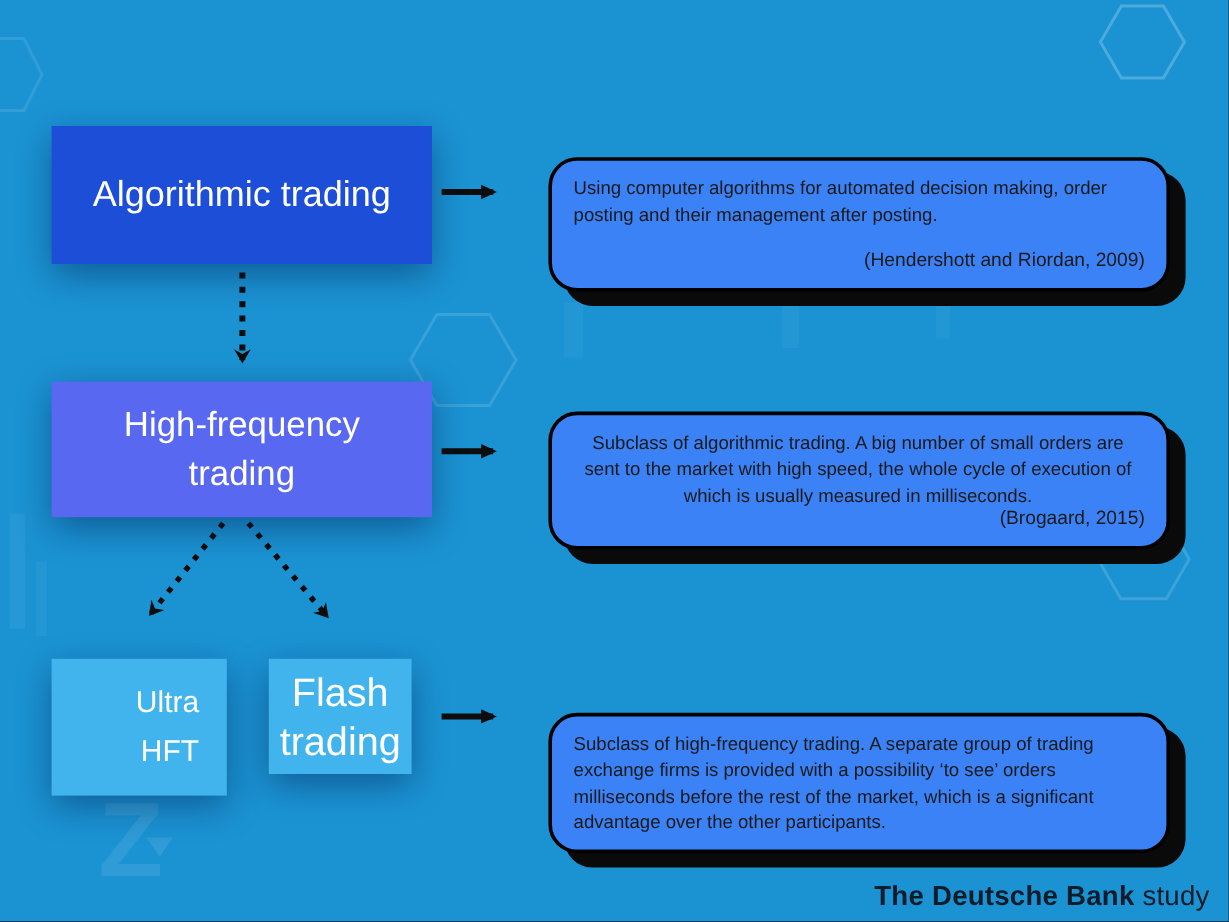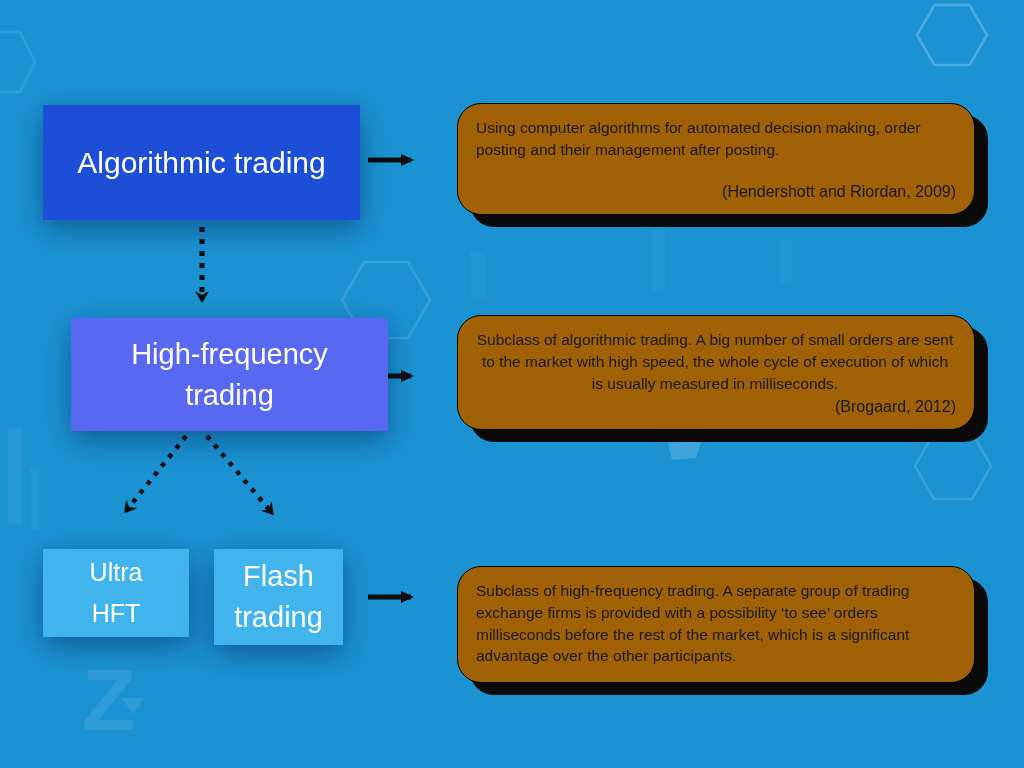--- a/index.html
+++ b/index.html
@@ -16,31 +16,32 @@
 
   
   .node{
     position:absolute;z-index:2;display:flex;align-items:center;justify-content:center;
     color:#fff;text-align:center;
     box-shadow:0 9px 28px rgba(0,25,70,.45);
   }
   .node-algorithmic{left:43px;top:105px;width:317px;height:115px;font-size:30px;}
   .node-hft{left:43px;top:318px;width:317px;height:113px;font-size:29px;line-height:41px;}
   .node-hft .node-label{max-width:282px;}
-  .node-ultra{left:43px;top:549px;width:146px;height:88px;font-size:25px;line-height:41px;}
+  .node-ultra{left:43px;top:549px;width:146px;height:114px;font-size:25px;line-height:41px;text-align:right;}
   .node-ultra .node-label{max-width:100px;}
-  .node-flash{left:214px;top:549px;width:129px;height:96px;font-size:29px;line-height:41px;}
+  .node-flash{left:224px;top:549px;width:119px;height:96px;font-size:33px;line-height:41px;}
   .node-flash .node-label{max-width:112px;}
 
   
   .note{
     position:absolute;z-index:2;left:457px;width:518px;
-    background:#a16207;border:1px solid #000000;border-radius:24px;
+    background:#3b82f6;border:3px solid #000000;border-radius:24px;
     box-shadow:13px 12px 0 #0a0a0a;
     box-sizing:border-box;
+    margin-top:28px;
   }
   .note-1{top:103px;height:112px;}
   .note-2{top:315px;height:115px;text-align:center;}
   .note-3{top:566px;height:117px;}
   .note p{
     margin:0;padding:13px 20px 0 18px;
     font-size:15.5px;line-height:21.8px;color:#191919;
   }
   .note .citation{
     position:absolute;right:18px;bottom:13px;
@@ -95,41 +96,44 @@
 
     <line x1="202" y1="227" x2="202" y2="300" stroke="#0d0d0d" stroke-width="5" stroke-dasharray="5 7" marker-end="url(#chev)"></line>
     <line x1="186" y1="436" x2="126" y2="511" stroke="#0d0d0d" stroke-width="4.5" stroke-dasharray="4.5 7" marker-end="url(#chev)"></line>
     <line x1="207" y1="436" x2="272" y2="513" stroke="#0d0d0d" stroke-width="4.5" stroke-dasharray="4.5 7" marker-end="url(#chev)"></line>
   </svg>
 
   <div class="node node-algorithmic" style="background: #1d4ed8;">
     <span class="node-label">Algorithmic trading</span>
   </div>
 
-  <div class="node node-hft" style="background: rgb(88, 104, 240); margin-left: 28px;">
+  <div class="node node-hft" style="background: rgb(88, 104, 240);">
     <span class="node-label">High-frequency trading</span>
   </div>
 
   <div class="node node-ultra" style="background: rgb(65, 180, 238);">
     <span class="node-label">Ultra HFT</span>
   </div>
 
   <div class="node node-flash" style="background: rgb(65, 180, 238);">
     <span class="node-label">Flash trading</span>
   </div>
 
   <div class="note note-1">
     <p>Using computer algorithms for automated decision making, order posting and their management after posting.</p>
     <div class="citation">(Hendershott and Riordan, 2009)</div>
   </div>
 
   <div class="note note-2">
     <p>Subclass of algorithmic trading. A big number of small orders are sent to the market with high speed, the whole cycle of execution of which is usually measured in milliseconds.</p>
-    <div class="citation">(Brogaard, 2012)</div>
+    <div class="citation">(Brogaard, 2015)</div>
   </div>
 
   <div class="note note-3">
     <p>Subclass of high-frequency trading. A separate group of trading exchange firms is provided with a possibility ‘to see’ orders milliseconds before the rest of the market, which is a significant advantage over the other participants.</p>
     <div class="citation"></div>
   </div>
 
+  <div class="footer-title" style="color: rgb(13, 28, 43);">
+    <span class="bold">The Deutsche Bank</span><span> study</span>
+  </div>
 
 </div>
 
 </body></html>

